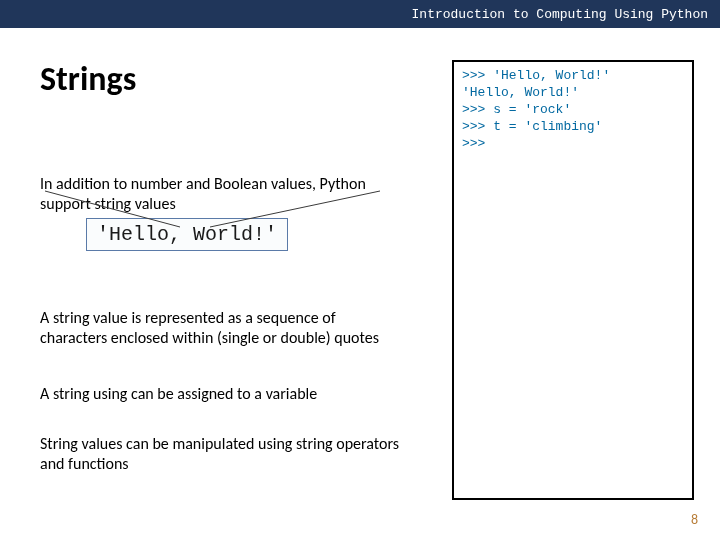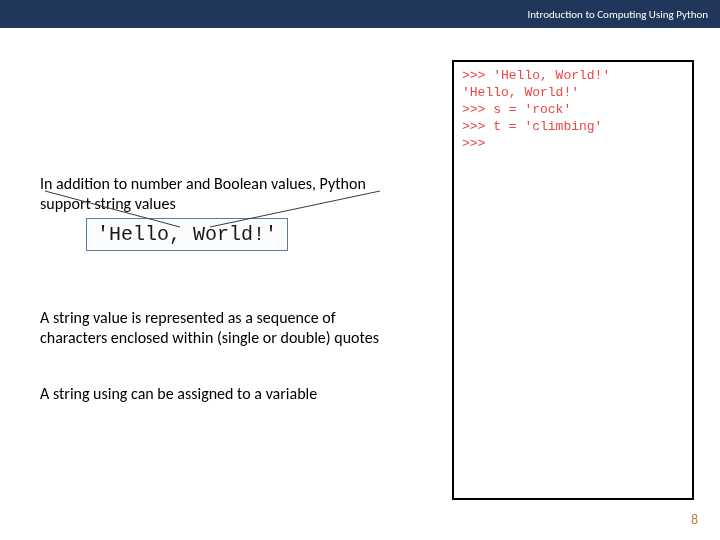--- a/index.html
+++ b/index.html
@@ -15,22 +15,23 @@
     width: 100%;
     height: 28px;
     background: #20365a;
     display: flex;
     align-items: center;
     justify-content: flex-end;
     padding-right: 12px;
   }
   .header-text {
     color: #fff;
-    font-size: 11px;
+    font-size: 13px;
     font-weight: 400;
+    font-family: Liberation Mono, monospace;
   }
   .content {
     position: absolute;
     top: 28px;
     left: 0;
     width: 720px;
     height: 512px;
   }
   .title {
     position: absolute;
@@ -70,21 +71,21 @@
     left: 452px;
     width: 242px;
     height: 440px;
     border: 2px solid #000;
     background: #fff;
     padding: 6px 8px;
     font-family: "Courier New", monospace;
     font-size: 13px;
     line-height: 1.3;
     white-space: pre;
-    color: #ef4444;
+    color: #0369a1;
   }
   .page-num {
     position: absolute;
     bottom: 12px;
     right: 22px;
     font-size: 14px;
     color: #b87e3a;
   }
   .connector {
     position: absolute;
@@ -93,34 +94,36 @@
 </style>
 </head>
 <body>
 
 <div class="header-bar">
   <span class="header-text">Introduction to Computing Using Python</span>
 </div>
 
 <div class="content">
 
+  <div class="title">Strings</div>
 
   <div class="para p1">In addition to number and Boolean values, Python support string values</div>
 
   <div class="code-box">'Hello, World!'</div>
 
   <svg class="connector" style="top:155px; left:40px;" width="350" height="50">
     <line x1="5" y1="8" x2="140" y2="44" stroke="#3a3a3a" stroke-width="1"></line>
     <line x1="340" y1="8" x2="170" y2="44" stroke="#3a3a3a" stroke-width="1"></line>
   </svg>
 
   <div class="para p2">A string value is represented as a sequence of characters enclosed within (single or double) quotes</div>
 
   <div class="para p3">A string using can be assigned to a variable</div>
 
+  <div class="para p4">String values can be manipulated using string operators and functions</div>
 
   <div class="shell">&gt;&gt;&gt; 'Hello, World!'
 'Hello, World!'
 &gt;&gt;&gt; s = 'rock'
 &gt;&gt;&gt; t = 'climbing'
 &gt;&gt;&gt;</div>
 
   <div class="page-num">8</div>
 
 </div>

